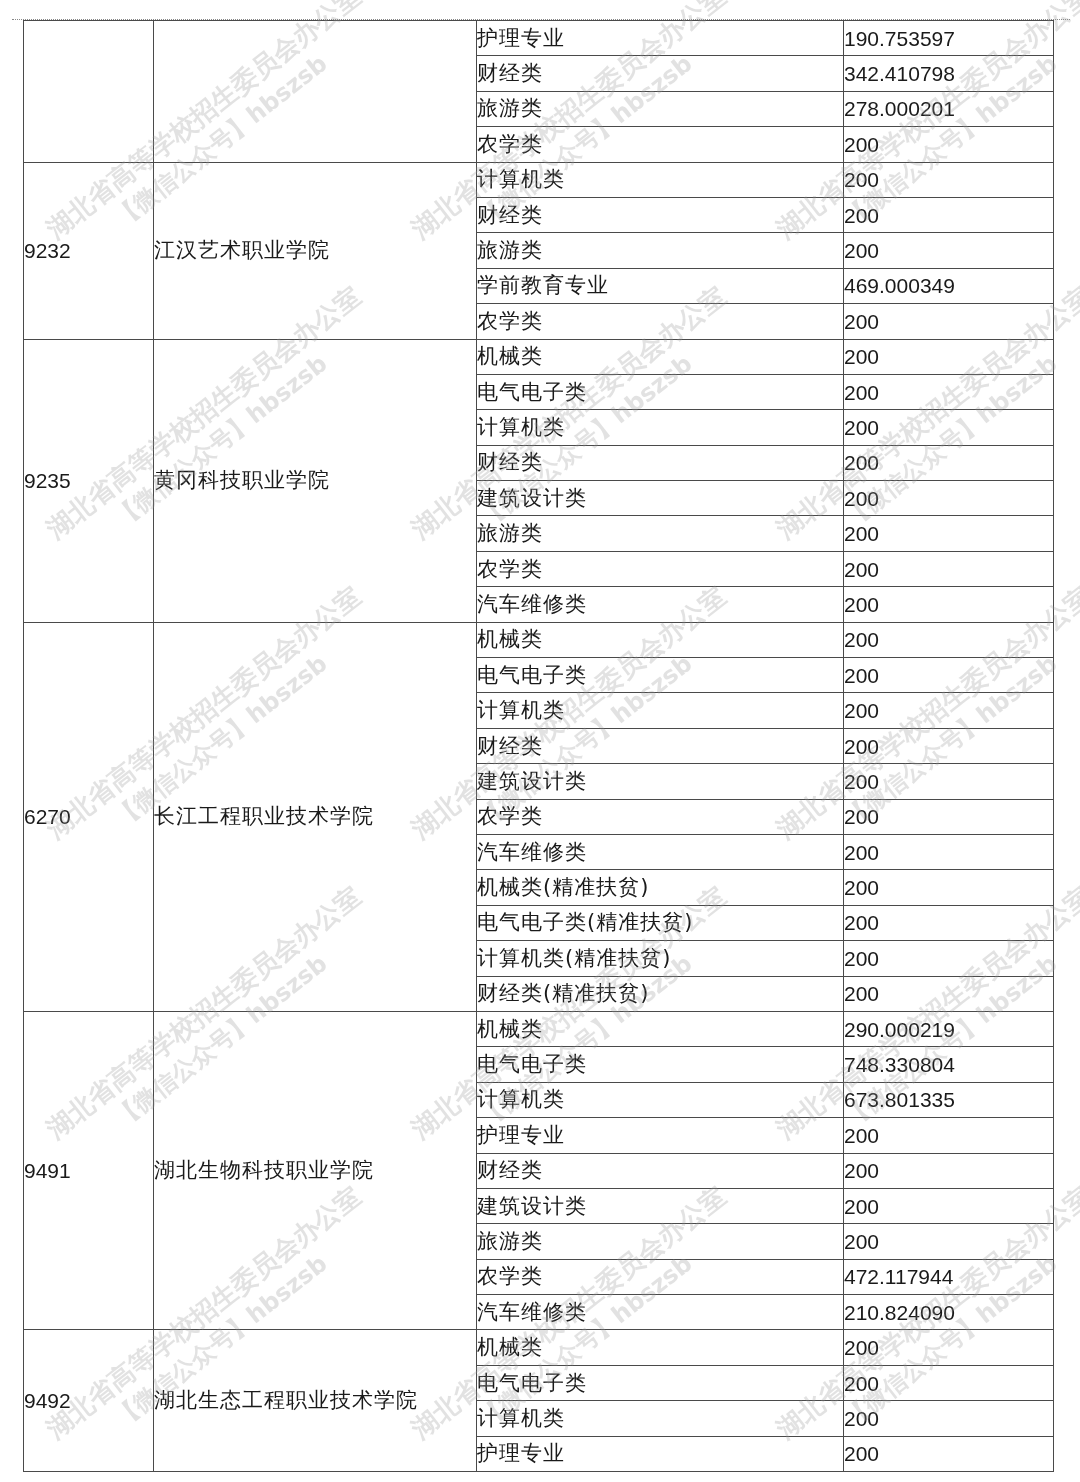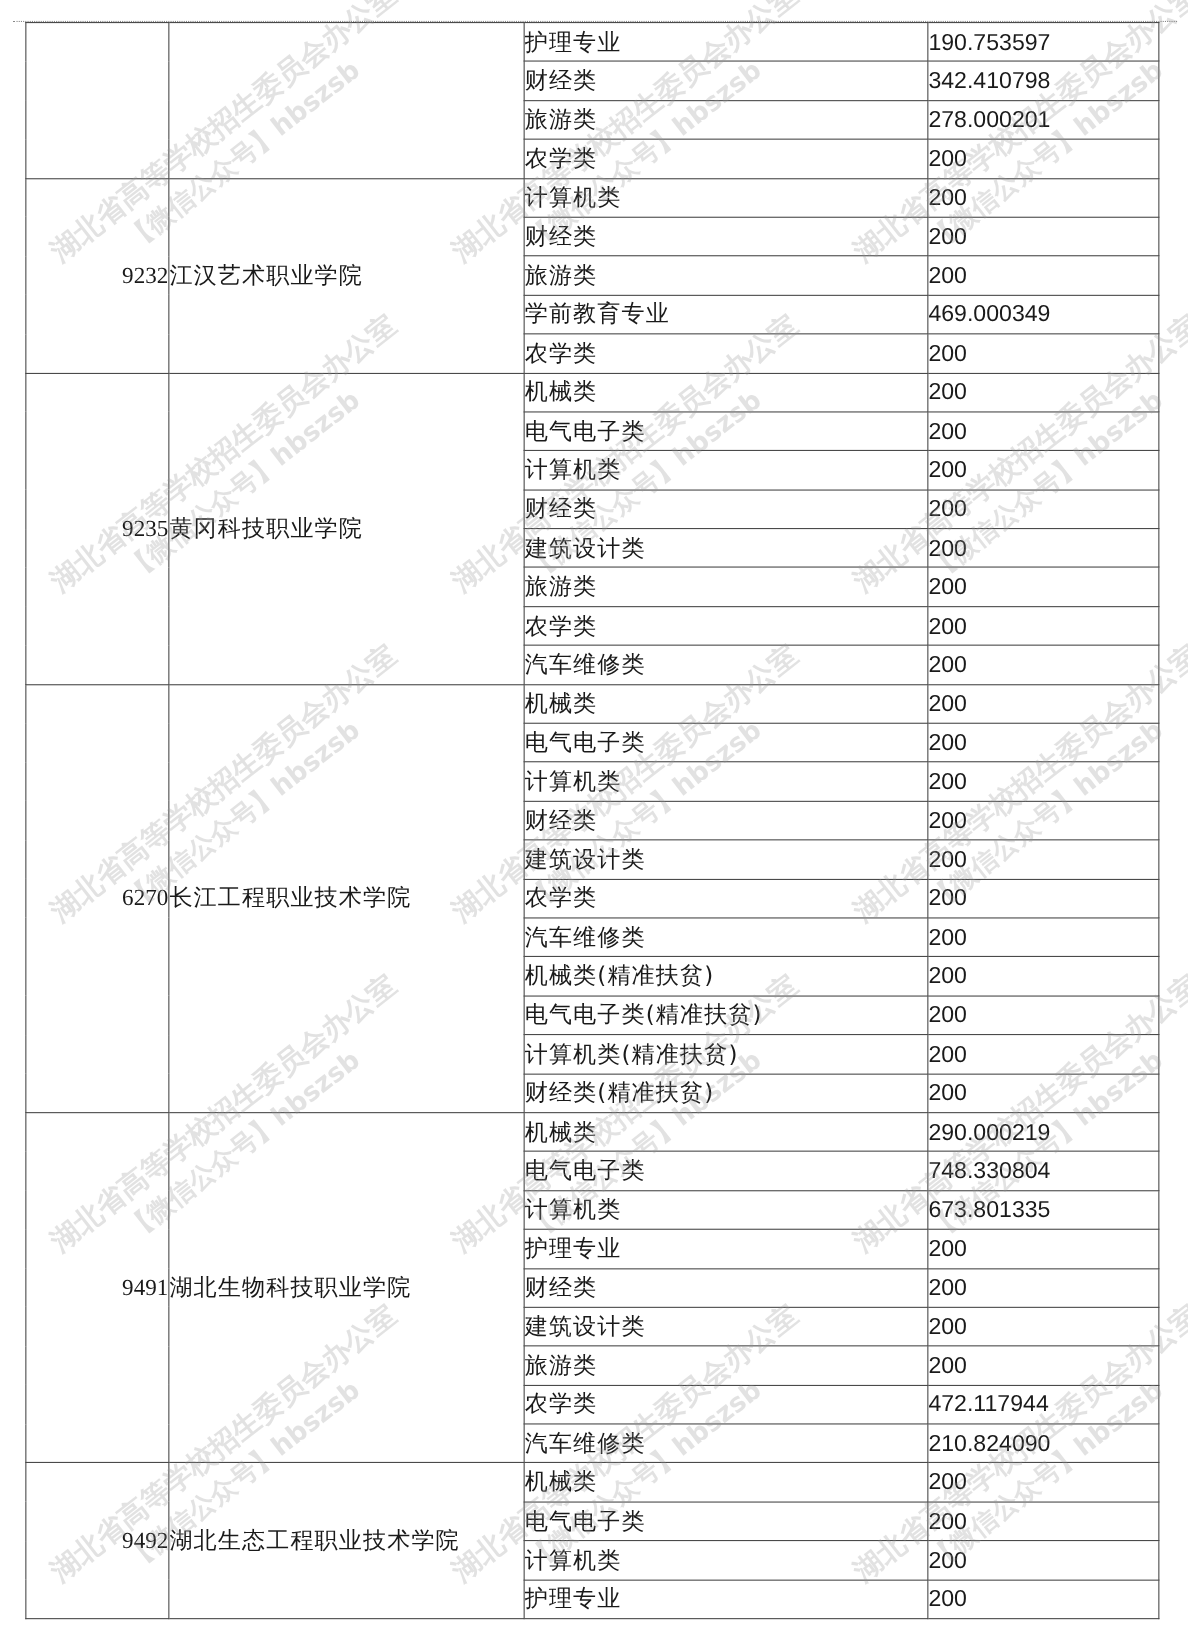--- a/index.html
+++ b/index.html
@@ -6,21 +6,21 @@
   body { width:1080px; height:1482px; position:relative; overflow:hidden;
          font-family:"DejaVu Sans","Liberation Sans",sans-serif; color:#1a1a1a; }
   .page { position:absolute; left:0; top:0; width:1080px; height:1482px; }
   .topdots { position:absolute; left:12px; top:19px; width:1058px; height:0;
              border-top:1px dotted #888; }
   table.grid { position:absolute; left:23px; top:20px; border-collapse:collapse;
                table-layout:fixed; width:1030px;border-radius:11px; }
   table.grid td { border:1px solid #4a4a4a; height:34.4px; padding:0; vertical-align:middle;
                   font-size:21px; line-height:1; white-space:nowrap; }
   col.c-code { width:130px; } col.c-name { width:323px; } col.c-major { width:367px; } col.c-score { width:210px; }
-  td.code { text-align:right; font-family:Liberation Serif, serif; font-size:22px; }
+  td.code { text-align:left; font-family:Liberation Sans, sans-serif; font-size:22px; }
   td.name { padding-left:3px; letter-spacing:1px; }
   td.major { padding-left:4px; letter-spacing:1px; }
   td.score { padding-left:25px; font-family:"Liberation Sans",sans-serif; font-size:22px; }
   .wm-layer { position:absolute; left:0; top:0; width:1080px; height:1482px; pointer-events:none; overflow:hidden; }
   .wm { position:absolute; transform:rotate(-38deg); transform-origin:left top; color:rgba(150,150,150,0.28);
         font-size:26px; font-weight:bold; white-space:nowrap; line-height:1.3; }
   .wm span { display:block; }
   .wm span.l2 { padding-left:60px; font-size:24px; }
 </style>
 </head>

